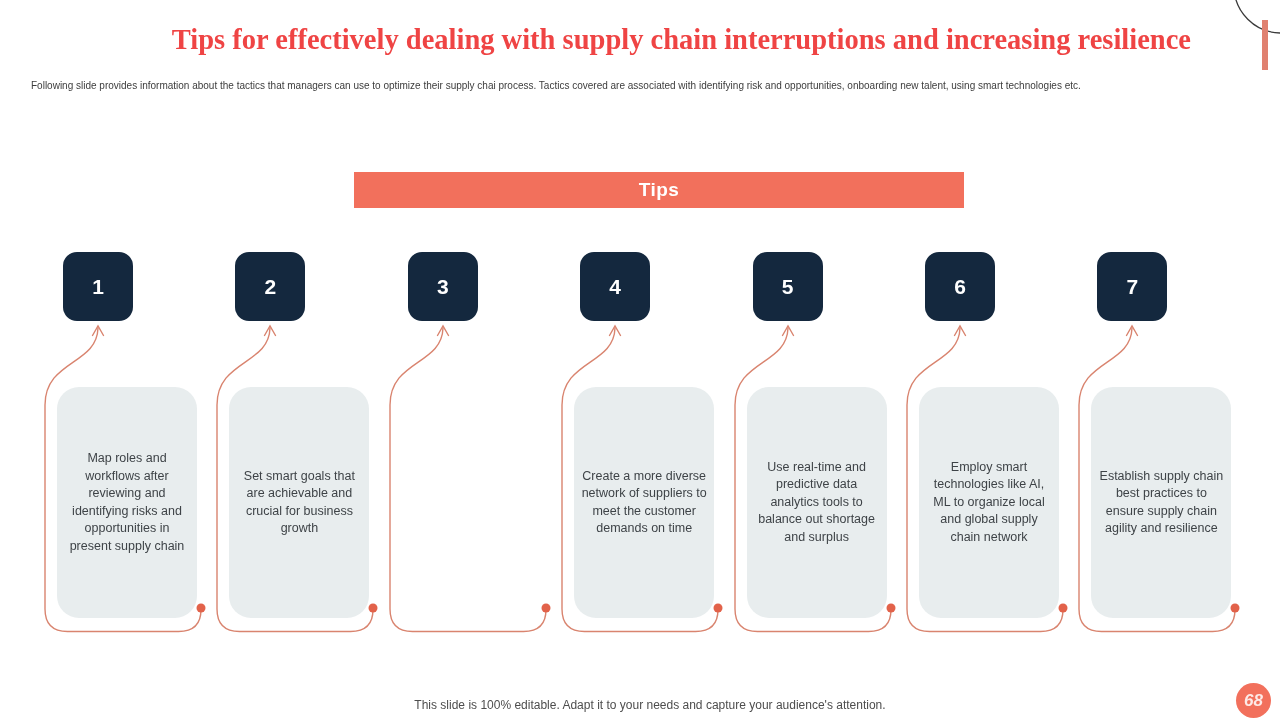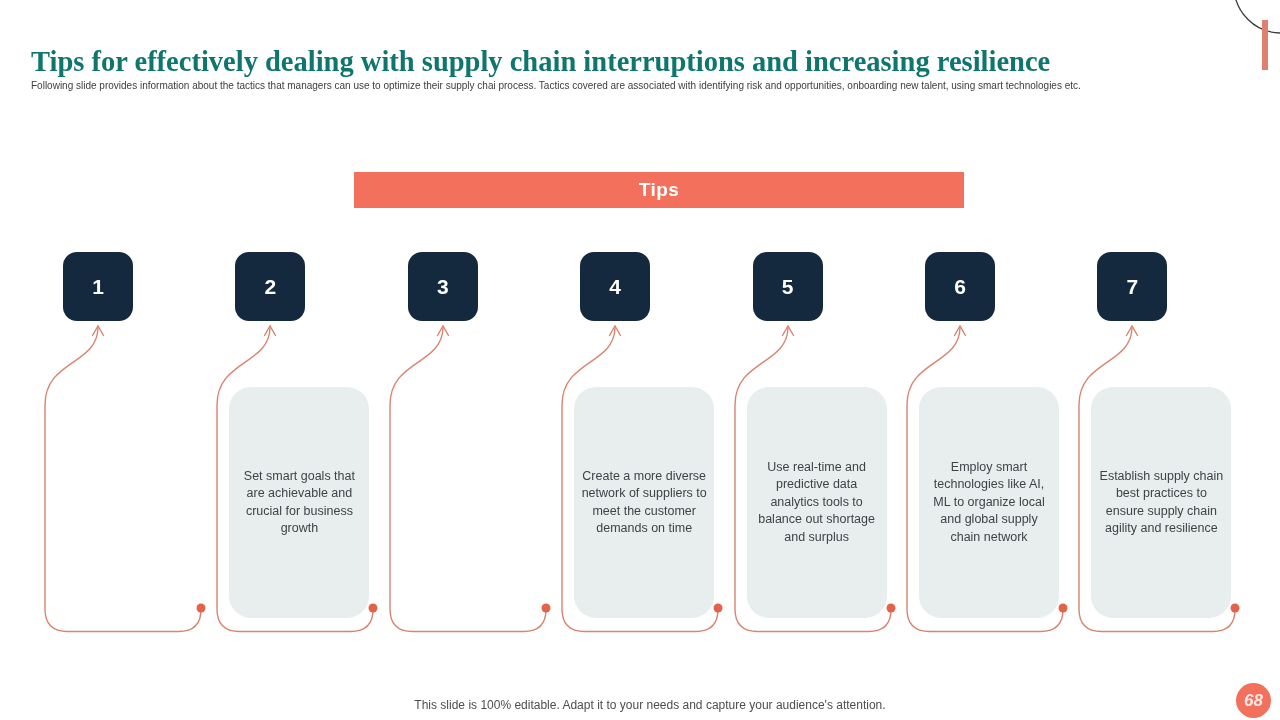--- a/index.html
+++ b/index.html
@@ -9,28 +9,29 @@
     height: 720px;
     background: #ffffff;
     overflow: hidden;
     font-family: "Liberation Sans", sans-serif;
   }
 
   
   .title {
     position: absolute;
     left: 31px;
-    top: 46px;
+    top: 24px;
     margin: 0;
     width: 1160px;
     font-family: "Liberation Serif", serif;
     font-weight: 700;
     font-size: 28.5px;
     line-height: 1.1;
-    color: #0f766e;
+    color: #ef4444;
+    text-align: right;
   }
   .subtitle {
     position: absolute;
     left: 31px;
     top: 80px;
     margin: 0;
     width: 1175px;
     font-size: 10px;
     line-height: 1.28;
     color: #3d3d3d;
@@ -164,20 +165,23 @@
   <div class="columns" id="columns">
   <div class="column" style="left: 44px;">
     <div class="numbox">
       <span>1</span>
     </div>
     <svg class="connector" viewBox="0 0 166 326">
       <path class="c-line" d="M54 7 C53 44 1 39 1 84 L1 288 Q1 310.5 23.5 310.5 L134.5 310.5 Q157 310.5 157 288.5"></path>
       <path class="c-arrowhead" d="M48.5 14.5 L54 5 L59.5 14.5"></path>
       <circle class="c-dot" cx="157" cy="287" r="4.5"></circle>
     </svg>
+    <div class="card">
+      <p class="card-text">Map roles and workflows after reviewing and identifying risks and opportunities in present supply chain</p>
+    </div>
   </div>
 
   <div class="column" style="left: 216.4px;">
     <div class="numbox">
       <span>2</span>
     </div>
     <svg class="connector" viewBox="0 0 166 326">
       <path class="c-line" d="M54 7 C53 44 1 39 1 84 L1 288 Q1 310.5 23.5 310.5 L134.5 310.5 Q157 310.5 157 288.5"></path>
       <path class="c-arrowhead" d="M48.5 14.5 L54 5 L59.5 14.5"></path>
       <circle class="c-dot" cx="157" cy="287" r="4.5"></circle>

